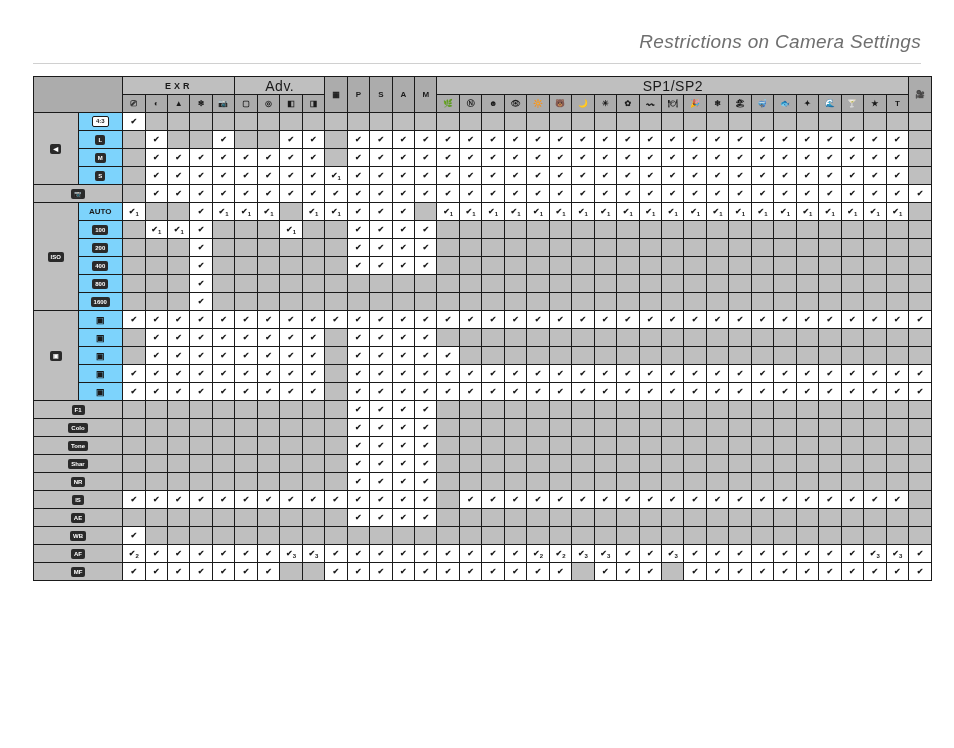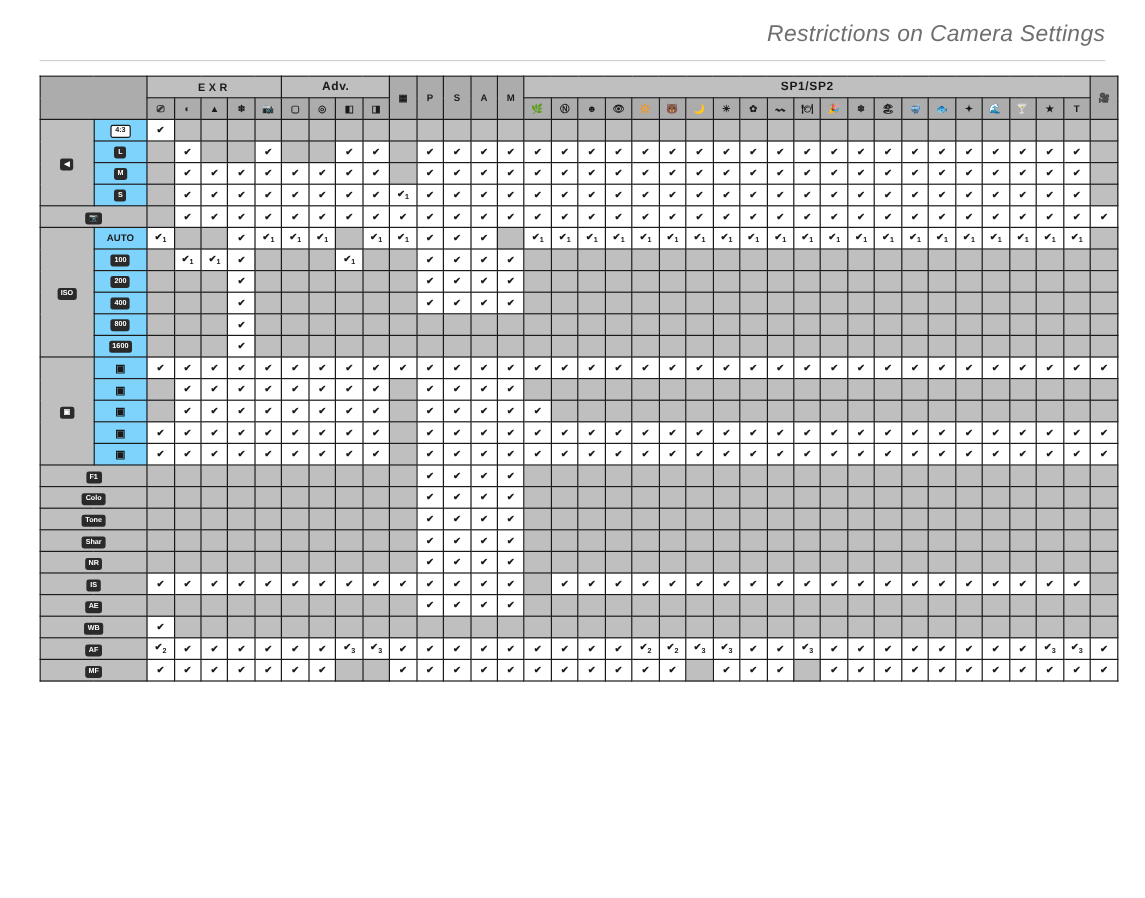--- a/index.html
+++ b/index.html
@@ -1,33 +1,33 @@
 <!DOCTYPE html>
 <html><head>
 <meta charset="utf-8">
 <style>
 html,body{margin:0;padding:0;background:#fff;font-family:Arial,Helvetica,sans-serif;color:#3b3b3b}
-.page{width:954px;height:748px;margin:0 auto;position:relative;box-sizing:border-box;padding:16px 33px}
+.page{width:954px;height:748px;margin:0 auto;position:relative;box-sizing:border-box;padding:29px 33px}
 .title{text-align:right;font-style:italic;font-size:19px;color:#6f6f6f;letter-spacing:.3px;margin:2px 0 10px}
 .title-underline{height:1px;background:#d0d0d0;margin-bottom:12px}
 table{border-collapse:collapse;table-layout:fixed;width:899px}
 td,th{border:1px solid #1a1a1a;padding:0;text-align:center;vertical-align:middle;font-size:8px;font-weight:bold;color:#1a1a1a;height:18px;box-sizing:border-box}
 th{background:#bfbfbf}
 th.g1{background:#acacac}
 td.blank{background:#bfbfbf}
 td.on{background:#fff}
 td.lbl-big{background:#bfbfbf;font-size:9px;font-weight:bold}
 .chip{display:inline-block;background:#2a2a2a;color:#fff;border-radius:2px;padding:0 3px;font-size:6px;line-height:10px;font-weight:bold;font-family:Arial}
 .chipW{display:inline-block;background:#fff;color:#1a1a1a;border:1px solid #1a1a1a;border-radius:2px;padding:0 3px;font-size:6px;line-height:9px;font-weight:bold}
 td.rowhdr{background:#7dd3fc}
 .sub{font-size:6px;vertical-align:-2px}
 col.c-left{width:44px}
 col.c-sub{width:44px}
 col.c-n{width:22.2px}
-th.hdrtxt{font-size:10px;font-weight:bold;letter-spacing:.5px}
+th.hdrtxt{font-size:14px;font-weight:normal;letter-spacing:.5px}
 th.exr{font-size:9px;letter-spacing:3px;font-weight:900}
 </style>
 </head>
 <body>
 
 <div class="page">
 <div class="title">Restrictions on Camera Settings</div>
 <div class="title-underline"></div>
 <table>
 <colgroup>

